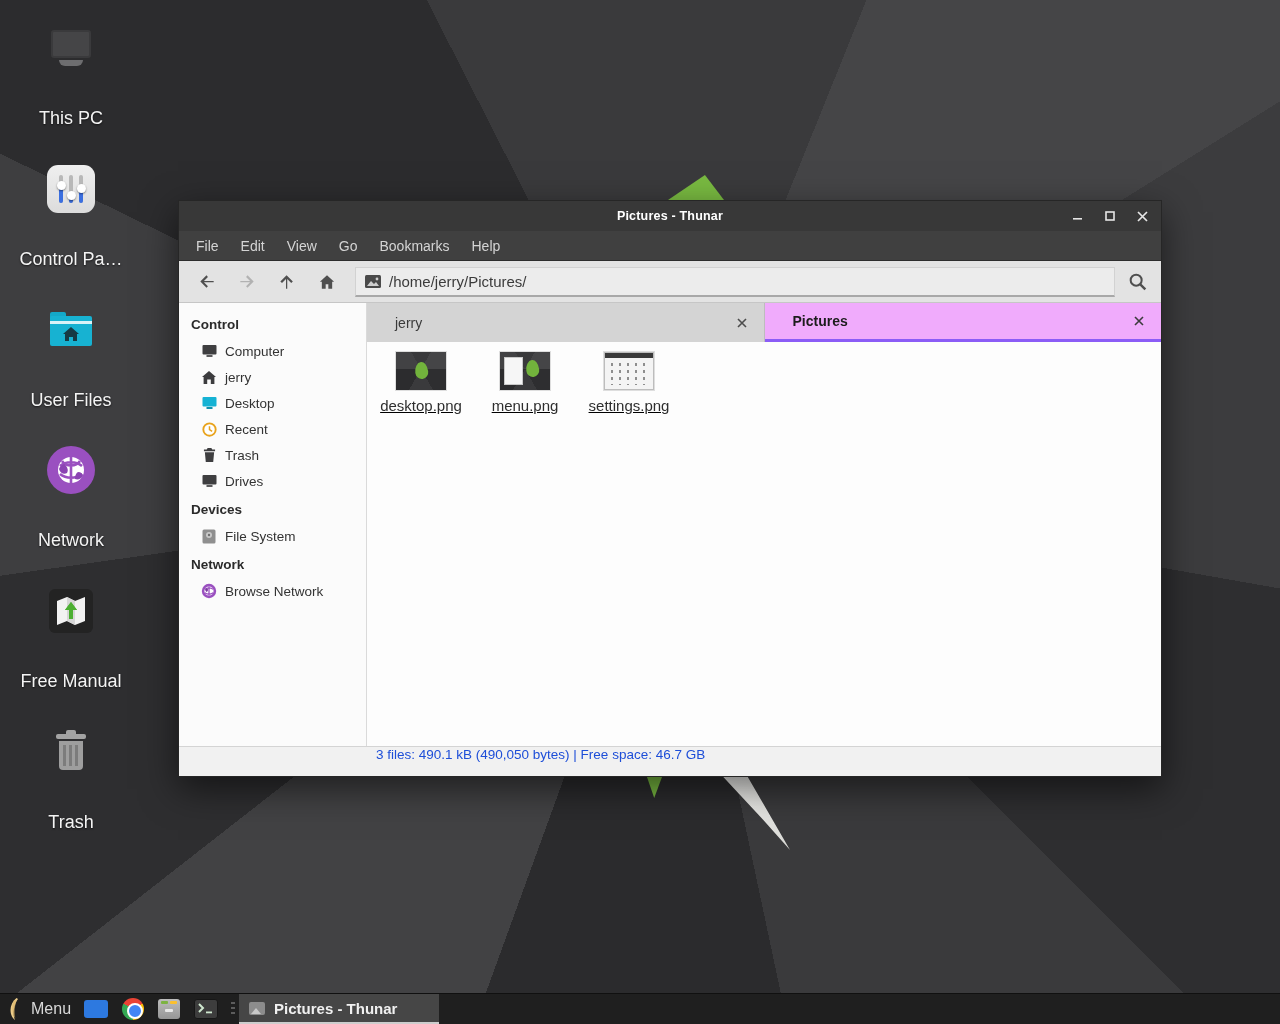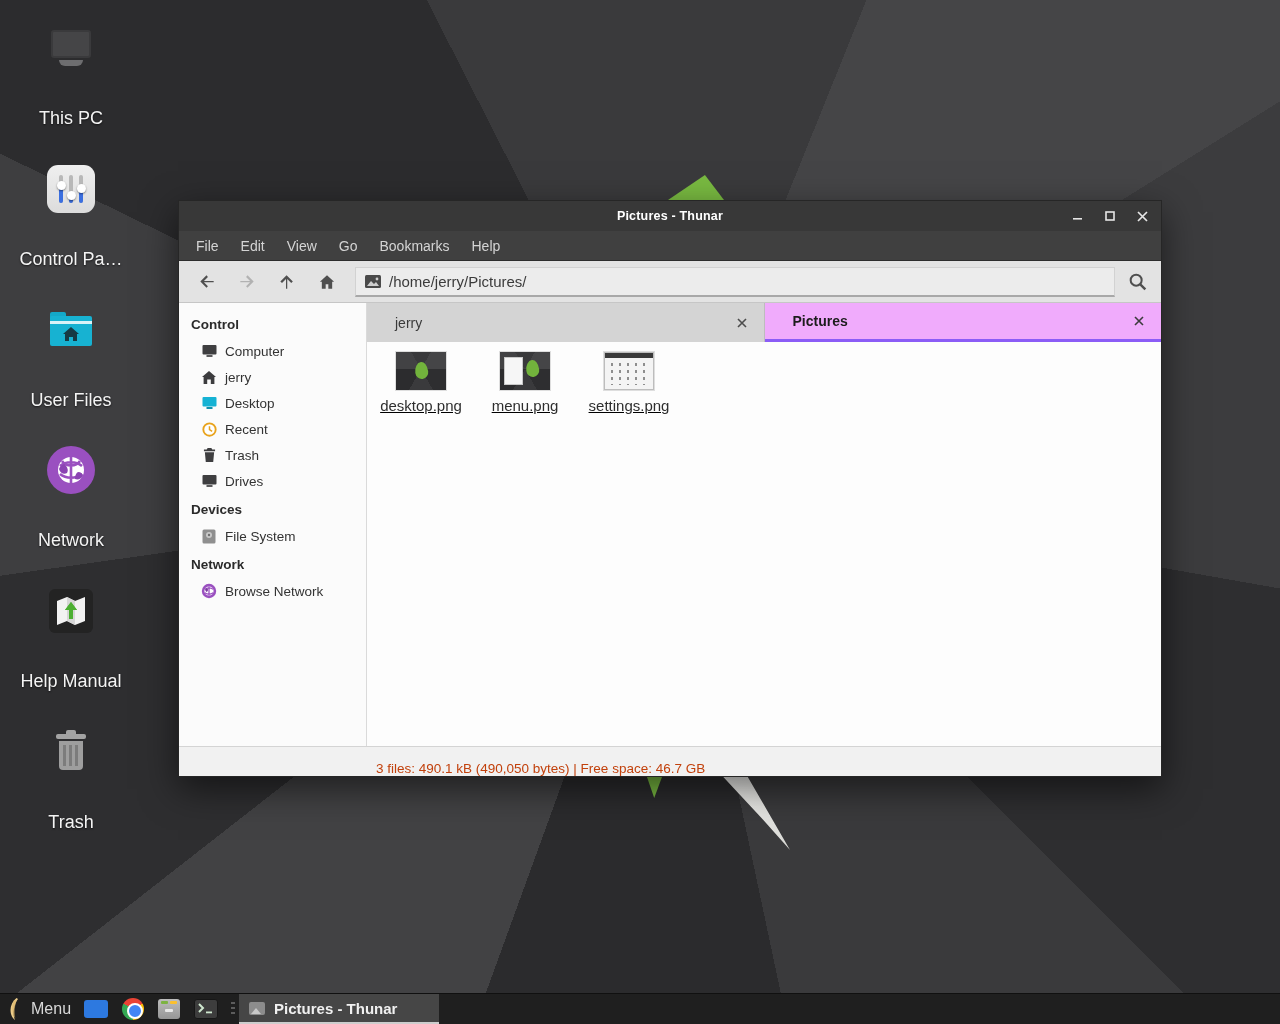--- a/index.html
+++ b/index.html
@@ -101,21 +101,21 @@
   .mini-leaf{position:absolute;width:13px;height:17px;background:#72b33c;
     border-radius:55% 45% 50% 50%/60% 60% 40% 40%;transform:rotate(-8deg);}
   .mini-panel{position:absolute;left:4px;top:5px;width:19px;height:28px;background:#f6f6f6;
     border:1px solid #c9c9c9;}
   .thumb-settings{background:#f4f4f4;border:1px solid #bdbdbd;}
   .mini-titlebar{position:absolute;left:0;top:0;right:0;height:5px;background:#3a3a3a;}
   .mini-grid{position:absolute;left:3px;right:3px;top:8px;bottom:4px;
     background-image:radial-gradient(#8e8e8e 1.3px,transparent 1.4px);background-size:8px 7px;}
   .file-label{font-size:15px;color:#2e2e2e;}
   .statusbar{height:30px;flex:none;background:#f1f1f1;border-top:1px solid #d4d4d4;
-    display:flex;align-items:flex-end;padding-left:197px;font-size:13.5px;color:#c2410c;}
+    display:flex;align-items:flex-start;padding-left:197px;font-size:13.5px;color:#1d4ed8;}
 
   
   .taskbar{position:absolute;left:0;bottom:0;width:1280px;height:31px;background:#1f1f1f;
     display:flex;align-items:center;border-top:1px solid #101010;}
   .tb-left{display:flex;align-items:center;height:100%;}
   .tb-icon{height:100%;display:flex;align-items:center;justify-content:center;padding:0 7px;}
   .menu-text{color:#d8d8d8;font-size:16px;padding:0 6px 0 2px;}
   .show-desktop{width:24px;height:18px;background:#2d79e0;border-radius:3px;}
   .chrome{width:22px;height:22px;border-radius:50%;position:relative;
     background:conic-gradient(from -60deg,#ea4335 0 120deg,#fbbc05 120deg 240deg,#34a853 240deg 360deg);}
@@ -201,21 +201,21 @@
     <div class="glyph">
       <div class="help-box"></div>
       <svg viewBox="0 0 48 48" style="position:absolute;inset:0;">
         <path d="M10 14l10-4 8 4 10-4v24l-10 4-8-4-10 4z" fill="#f2f2f2"></path>
         <path d="M20 10l8 4v24l-8-4z" fill="#d6d6d6"></path>
         <path d="M24 31V21m0-6l6 8h-4v8h-4v-8h-4z" fill="#4caf32"></path>
         <path d="M24 15l6 8h-12z" fill="#4caf32"></path>
         <rect x="22" y="22" width="4" height="10" fill="#4caf32"></rect>
       </svg>
     </div>
-    <div class="desk-label">Help Manual</div>
+    <div class="desk-label">Free Manual</div>
   </div>
   <div class="desk-item">
     <div class="glyph">
       <div class="tr-handle"></div>
         <div class="tr-lid"></div>
         <div class="tr-body"></div>
       <div class="tr-slat" style="left:16px;"></div>
         <div class="tr-slat" style="left:22px;"></div>
         <div class="tr-slat" style="left:28px;"></div>
     </div>

